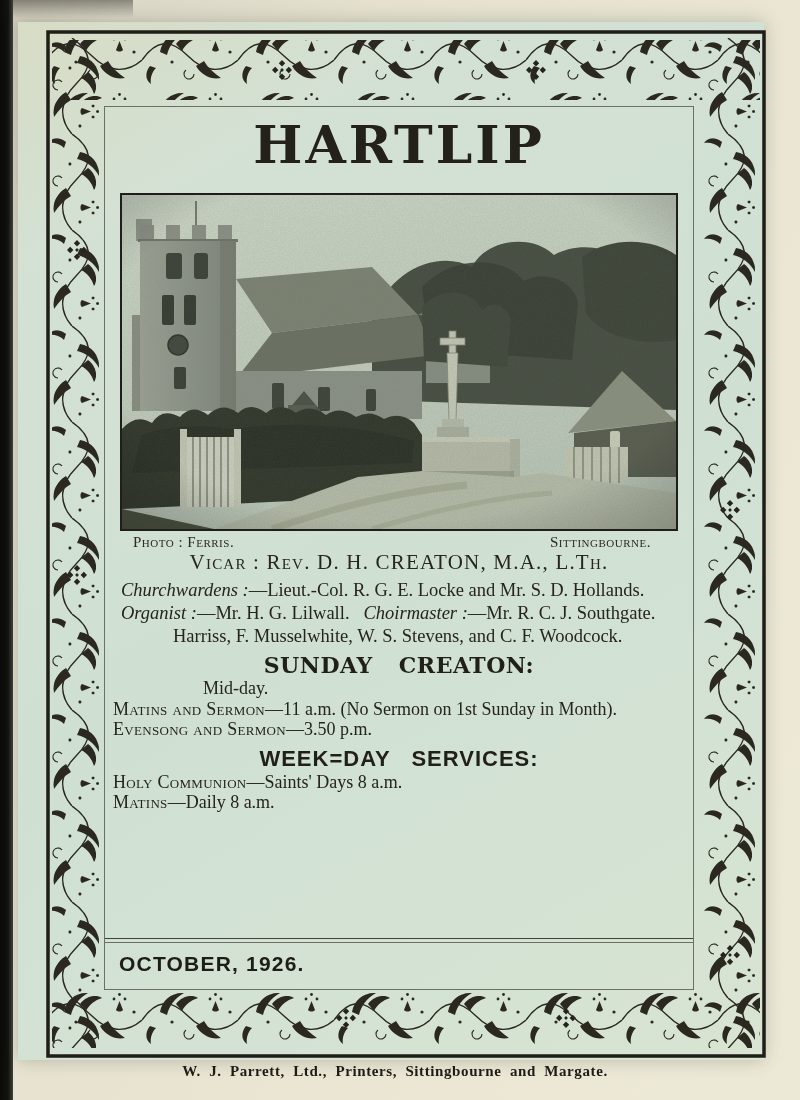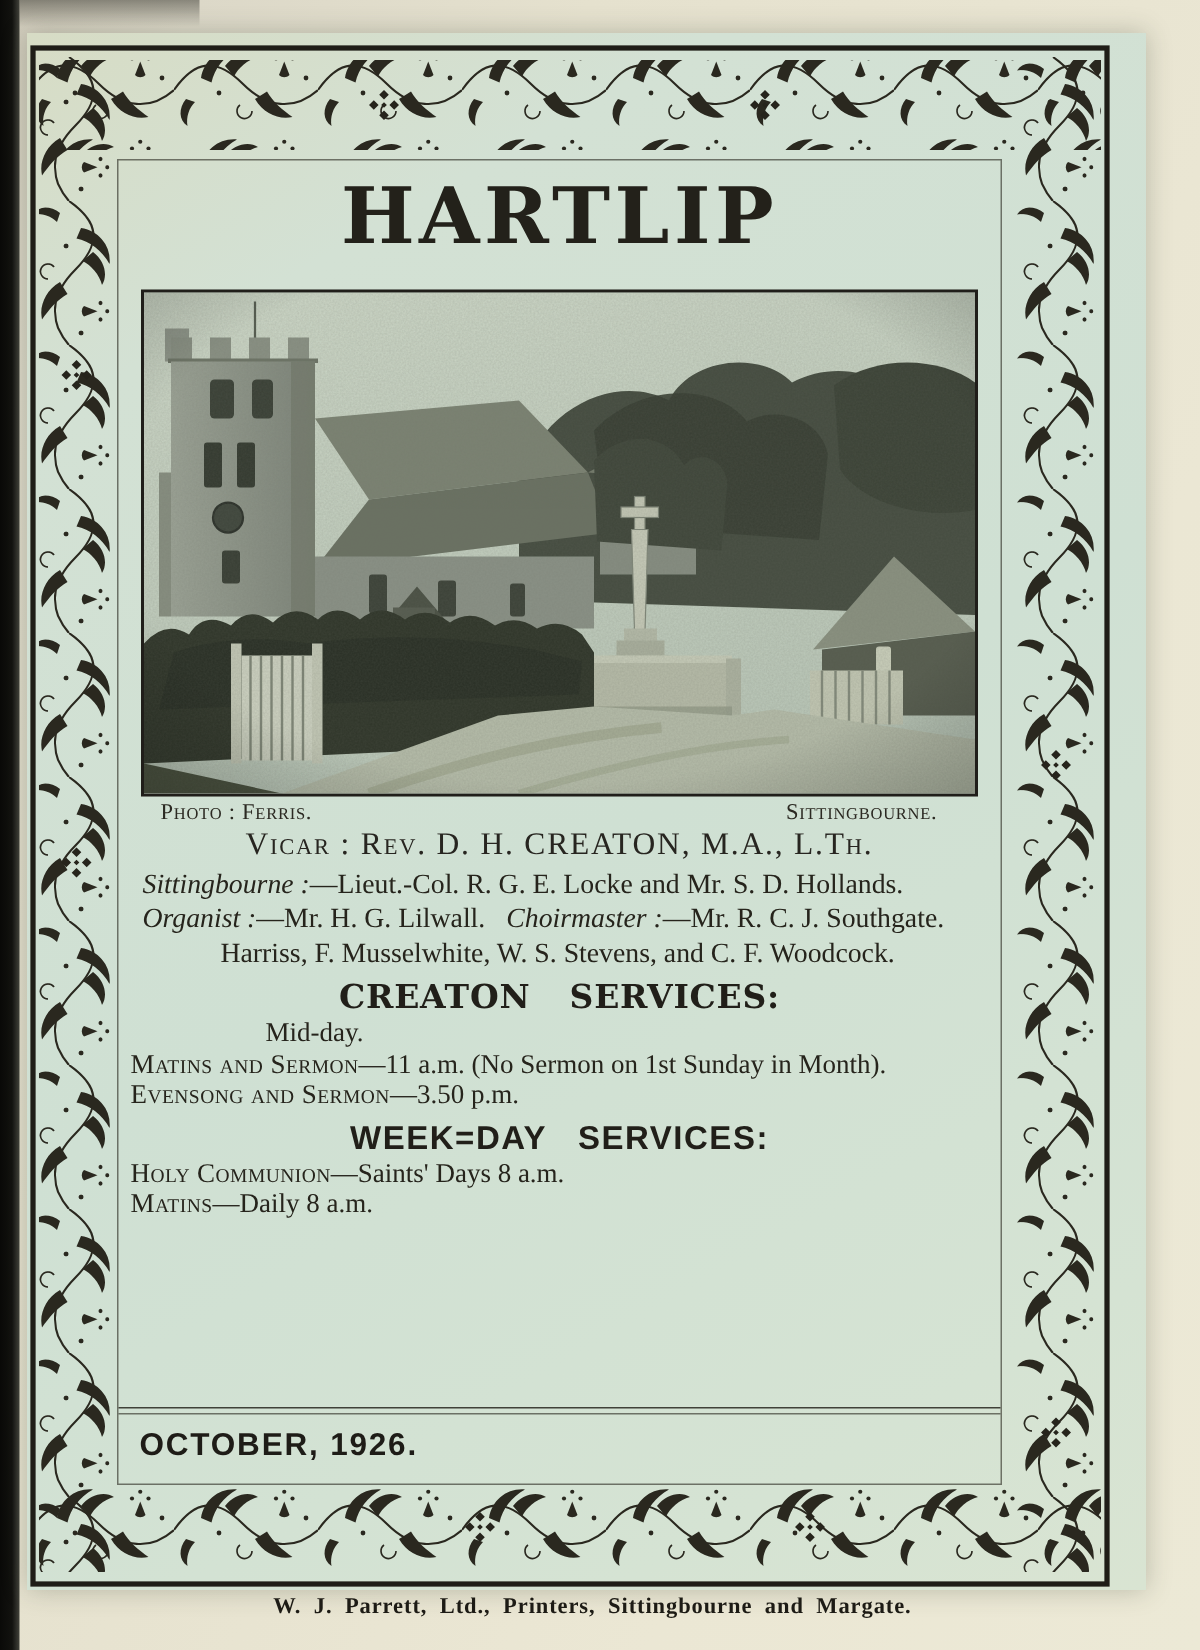--- a/index.html
+++ b/index.html
@@ -19,21 +19,21 @@
   }
   .corner-shadow{
     position:absolute;left:13px;top:0;width:120px;height:18px;
     background:linear-gradient(#23231d,rgba(35,35,29,0));opacity:.45;
   }
   .green-paper{
     position:absolute;left:18px;top:22px;width:746px;height:1038px;
     background:linear-gradient(150deg,#d7dcc5 0%,#d3e1d4 18%,#cfe0d3 52%,#d5e3d3 86%,#d9e4d2 100%);
     box-shadow:0 0 16px rgba(55,65,50,.28);
   }
-  .frame{position:absolute;left:20px;top:30px;width:720px;height:1028px;}
+  .frame{position:absolute;left:46px;top:30px;width:720px;height:1028px;}
   .border-art{position:absolute;left:0;top:0;}
   .inner{
     position:absolute;left:58px;top:76px;width:590px;height:884px;
     border:1px solid rgba(38,36,28,.6);box-sizing:border-box;
   }
   .title{
     font-family:"DejaVu Serif",serif;font-weight:bold;text-align:center;
     font-size:52px;line-height:56px;letter-spacing:3px;color:#23211a;margin-top:10px;
   }
   .title2{letter-spacing:1px;word-spacing:30px;}
@@ -266,29 +266,29 @@
 
       <div class="caption-row">
         <span class="smallcaps">Photo : Ferris.</span>
         <span class="smallcaps">Sittingbourne.</span>
       </div>
 
       <div class="vicar">Vicar : Rev. D. H. CREATON, M.A., L.Th.</div>
 
       <div class="staff">
         <div class="staff-line">
-          <span class="it">Sittingbourne :</span><span>—Lieut.-Col. R. G. E. Locke and Mr. S. D. Hollands.</span>
+          <span class="it">Churchwardens :</span><span>—Lieut.-Col. R. G. E. Locke and Mr. S. D. Hollands.</span>
         </div>
         <div class="staff-line">
           <span class="it">Organist :</span><span>—Mr. H. G. Lilwall.</span><span class="it gap-left">Choirmaster :</span><span>—Mr. R. C. J. Southgate.</span>
         </div>
         <div class="staff-line sidesmen2">Harriss, F. Musselwhite, W. S. Stevens, and C. F. Woodcock.</div>
       </div>
 
-      <div class="svc-head">CREATON SERVICES:</div>
+      <div class="svc-head">SUNDAY CREATON:</div>
 
       <div class="svc cont">Mid-day.</div>
       <div class="svc">
         <span class="lead">Matins and Sermon</span><span>—11 a.m. (No Sermon on 1st Sunday in Month).</span>
       </div>
       <div class="svc">
         <span class="lead">Evensong and Sermon</span><span>—3.50 p.m.</span>
       </div>
 
       <div class="svc-head sans wk">WEEK=DAY SERVICES:</div>

